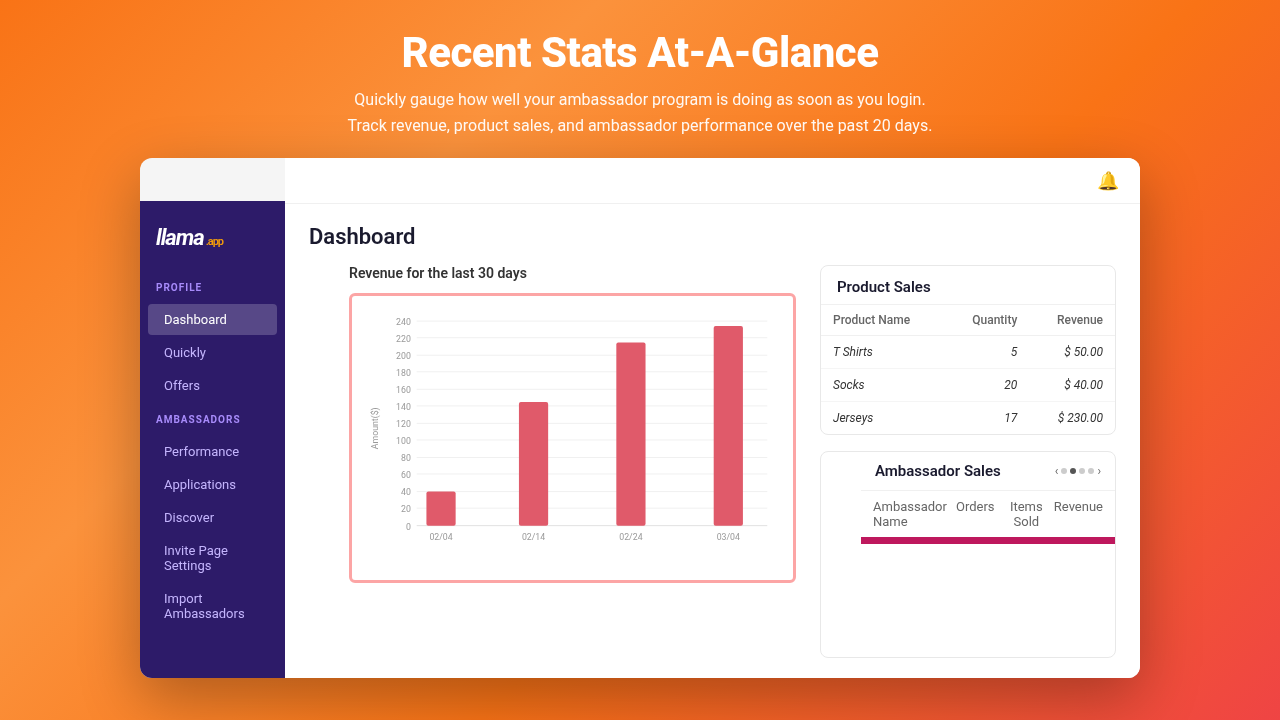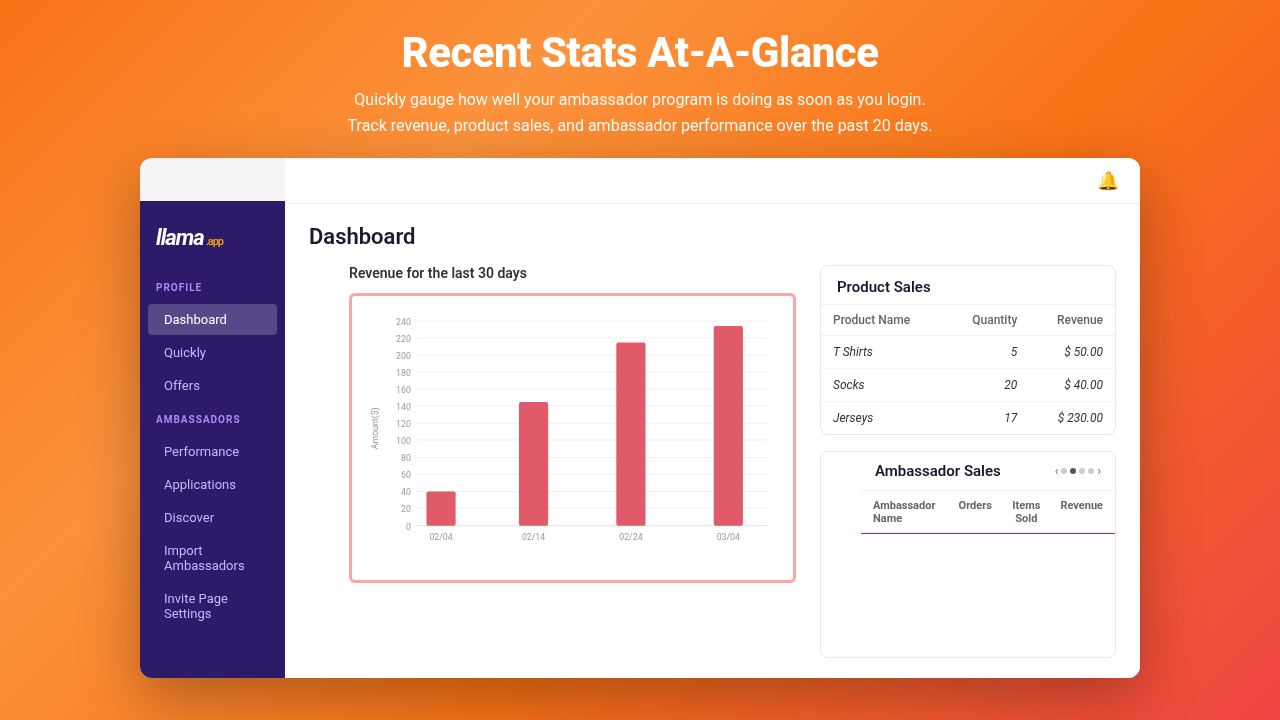--- a/index.html
+++ b/index.html
@@ -267,24 +267,24 @@
       border-radius: 50%;
       background: #ccc;
       display: inline-block;
     }
     .dot.active {
       background: #555;
     }
     .ambassador-table-header {
       display: flex;
       padding: 8px 12px;
-      font-size: 11px;
+      font-size: 13px;
       color: #666;
-      font-weight: 700;
-      border-bottom: 1px solid #be185d;
+      font-weight: 400;
+      border-bottom: 7px solid #be185d;
     }
     .ambassador-table-header span:first-child { flex: 1.5; }
     .ambassador-table-header span:nth-child(2) { flex: 1; text-align: center; }
     .ambassador-table-header span:nth-child(3) { flex: 1; text-align: center; }
     .ambassador-table-header span:last-child { flex: 1; text-align: right; }
   </style>
 </head>
 <body>
 
 <div class="header-section">
@@ -306,22 +306,22 @@
 
     <div class="sidebar-section-label">PROFILE</div>
     <div class="sidebar-item active">Dashboard</div>
     <div class="sidebar-item">Quickly</div>
     <div class="sidebar-item">Offers</div>
 
     <div class="sidebar-section-label">AMBASSADORS</div>
     <div class="sidebar-item">Performance</div>
     <div class="sidebar-item">Applications</div>
     <div class="sidebar-item">Discover</div>
+    <div class="sidebar-item">Invite Page Settings</div>
     <div class="sidebar-item">Import Ambassadors</div>
-    <div class="sidebar-item">Invite Page Settings</div>
   </div>
 
   <div class="main-content">
 
     <div class="top-bar">
       <span class="bell-icon">🔔</span>
     </div>
 
     <div class="content-area">
       <div class="page-title">Dashboard</div>

